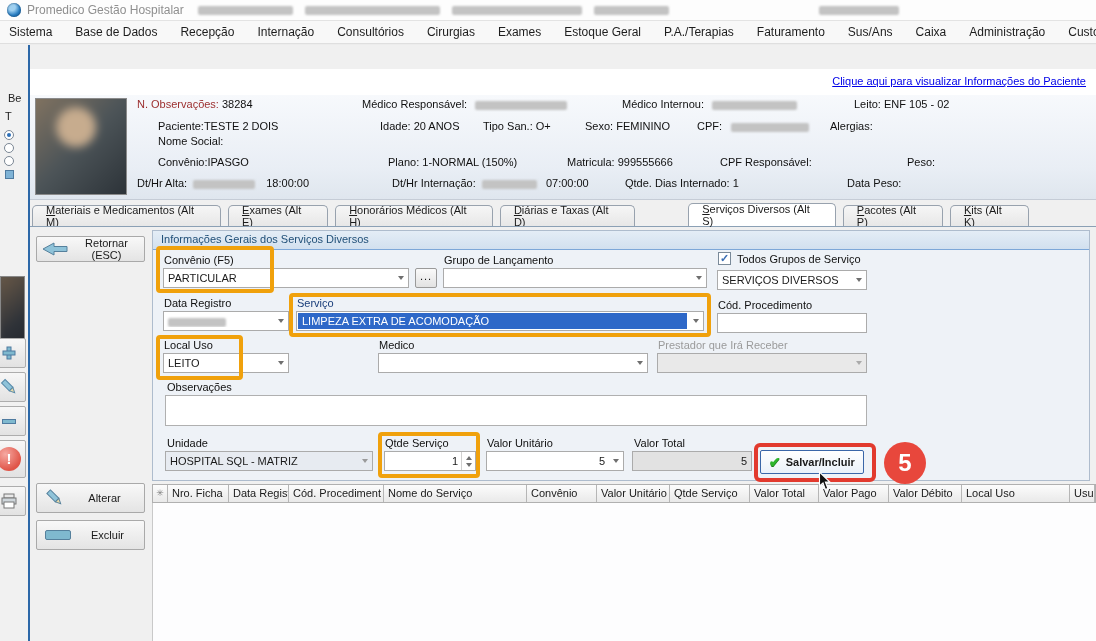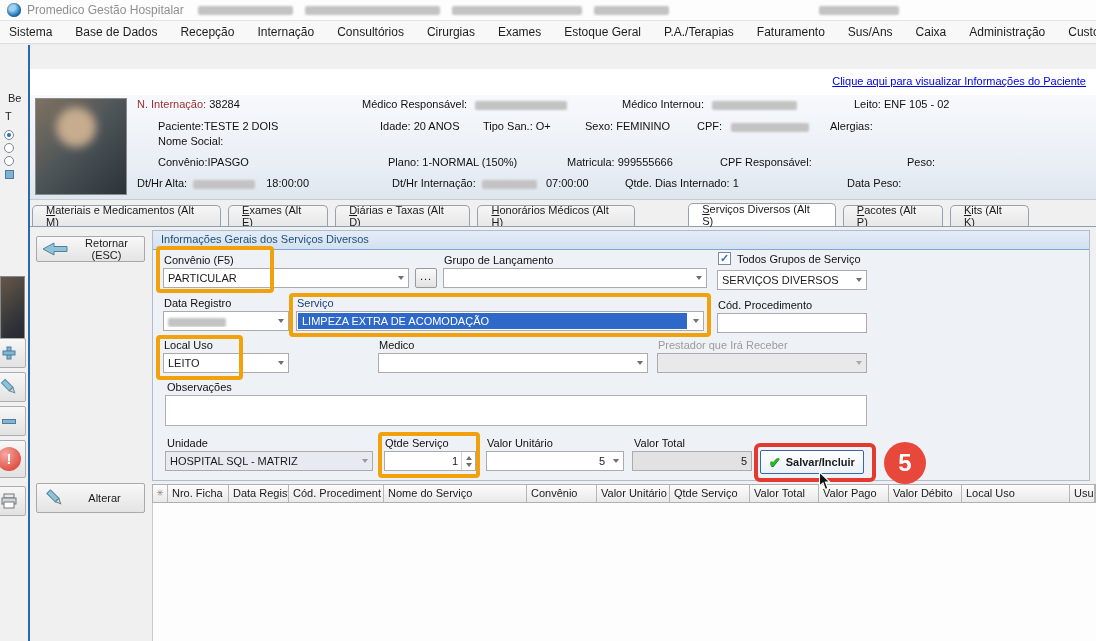--- a/index.html
+++ b/index.html
@@ -193,21 +193,21 @@
     <div class="link-strip">
       <span class="pat-link">Clique aqui para visualizar Informações do Paciente</span>
     </div>
 
     <div class="pat-panel">
       <div class="photo">
           <div></div>
         </div>
 
       <div class="pf" style="left:107px; top:3px;">
-        <span class="l red">N. Internação:</span>
+        <span class="l red">N. Observações:</span>
         <span class="v">38284</span>
       </div>
       <div class="pf" style="left:332px; top:3px;">
         <span class="l">Médico Responsável:</span>
         <span class="redacted" style="width:92px; margin-left:5px;"></span>
       </div>
       <div class="pf" style="left:592px; top:3px;">
         <span class="l">Médico Internou:</span>
         <span class="redacted" style="width:85px; margin-left:5px;"></span>
       </div>
@@ -282,24 +282,24 @@
 
     <div class="tabs">
 
     <div class="tab">
         <span><u>M</u>ateriais e Medicamentos (Alt M)</span>
       </div>
         <div class="tab">
         <span><u>E</u>xames (Alt E)</span>
       </div>
         <div class="tab">
+        <span><u>H</u>onorários Médicos (Alt H)</span>
+      </div>
+        <div class="tab">
         <span><u>D</u>iárias e Taxas (Alt D)</span>
-      </div>
-        <div class="tab">
-        <span><u>H</u>onorários Médicos (Alt H)</span>
       </div>
         <div class="tab active">
         <span><u>S</u>erviços Diversos (Alt S)</span>
       </div>
         <div class="tab">
         <span><u>P</u>acotes (Alt P)</span>
       </div>
         <div class="tab">
         <span><u>K</u>its (Alt K)</span>
       </div>
@@ -317,20 +317,24 @@
       <div class="side-btn" style="top:256px; height:30px;">
         <svg width="20" height="20" style="margin-left:8px;">
           <g transform="rotate(-45 10 10)">
               <rect x="7.5" y="1" width="5" height="12" fill="#8fc3d9" stroke="#55809c"></rect>
               <path d="M7.5 13 L10 18 L12.5 13 Z" fill="#e8d9a8" stroke="#55809c"></path>
             </g>
         </svg>
         <span class="cap">Alterar</span>
       </div>
 
+      <div class="side-btn" style="top:293px; height:30px;">
+        <div style="width:26px;height:10px;margin-left:8px;background:#7fb9cf;border:1px solid #55809c;border-radius:2px;"></div>
+        <span class="cap">Excluir</span>
+      </div>
 
       <div class="group">
         <div class="group-hd">Informações Gerais dos Serviços Diversos</div>
       </div>
 
       <span class="lbl" style="left:134px; top:27px;">Convênio (F5)</span>
       <div class="combo" style="left:133px; top:41px; width:246px;">
         <span class="val">PARTICULAR</span>
         <span class="da">
             <span class="carrow"></span>

